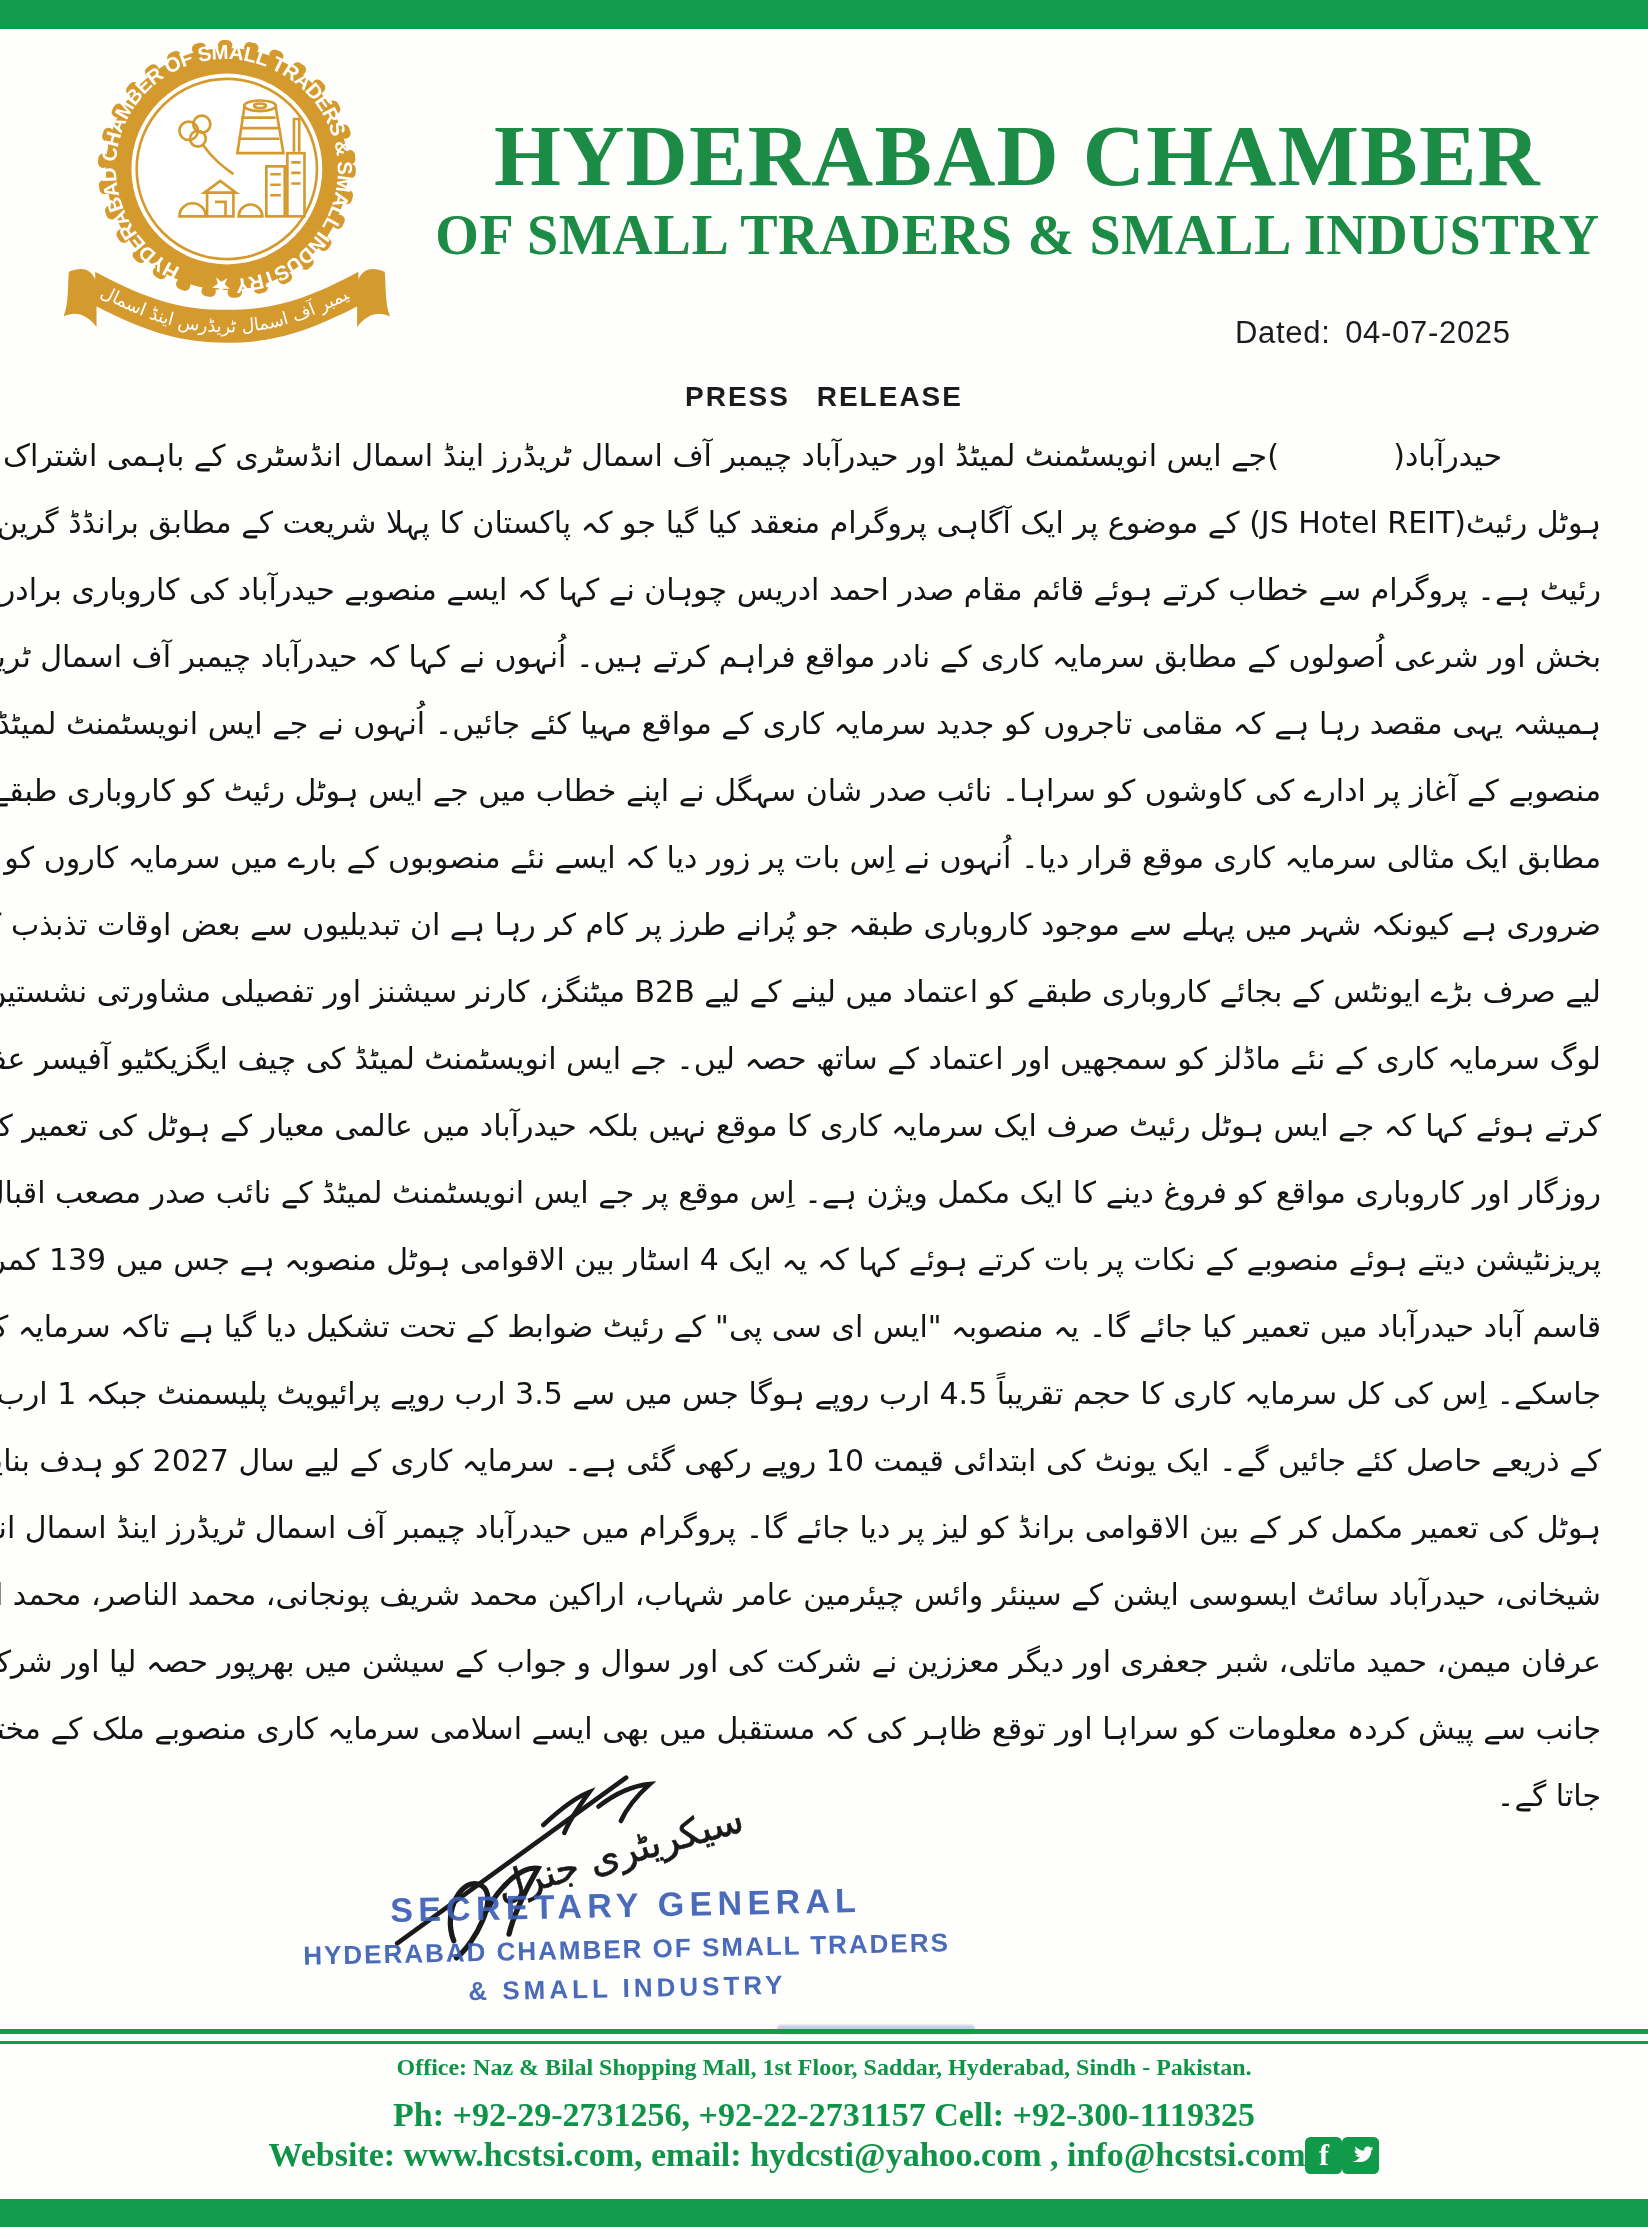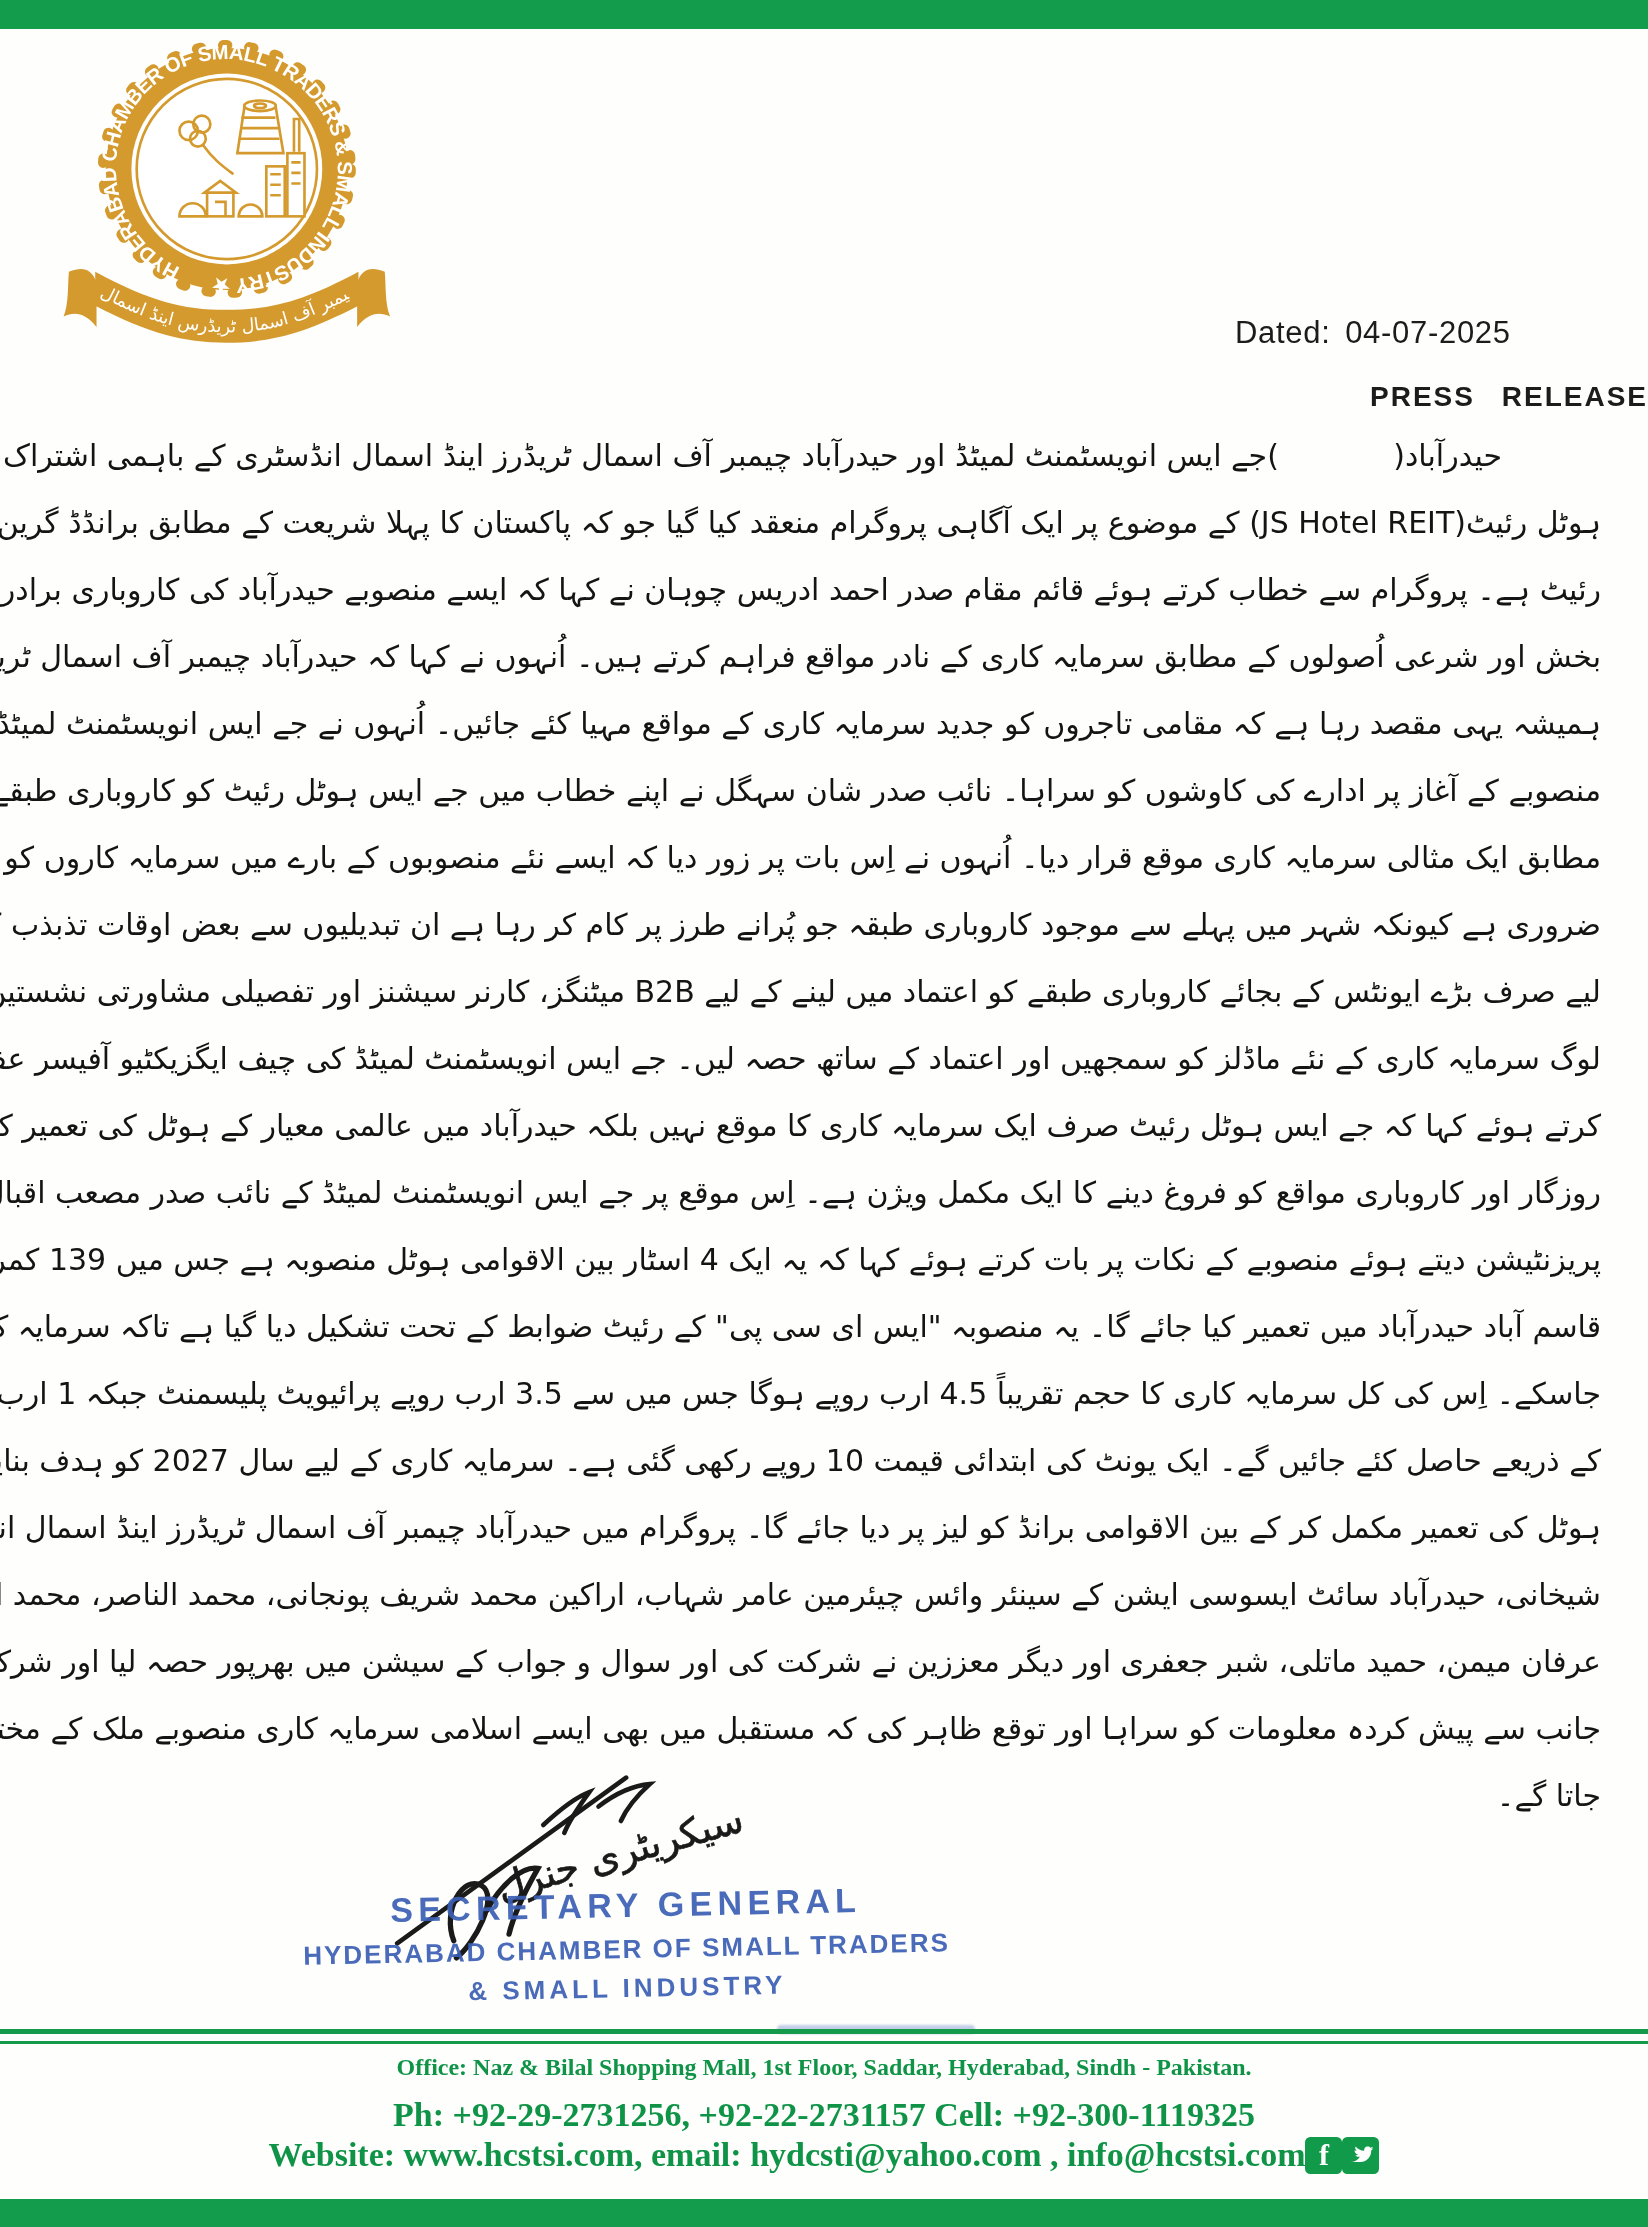--- a/index.html
+++ b/index.html
@@ -10,21 +10,21 @@
   #band-bottom{top:2199px;height:28px;}
 
   
   #logo{position:absolute;left:57px;top:40px;width:339px;height:306px;}
   #title-block{position:absolute;left:408px;top:111px;width:1219px;text-align:center;
                color:#1b8b45;font-family:"Liberation Serif",serif;font-weight:bold;}
   #title-line1{font-size:86px;letter-spacing:1.3px;line-height:1.05;}
   #title-line2{font-size:56px;letter-spacing:0.7px;line-height:1.1;margin-top:4px;}
   #dated{position:absolute;left:1235px;top:315px;font-size:31px;color:#1c1c1c;
          letter-spacing:0.7px;word-spacing:5.3px;}
-  #press-release{position:absolute;left:0;top:381px;width:1648px;text-align:right;
+  #press-release{position:absolute;left:0;top:381px;width:1648px;text-align:center;
                  font-size:28px;font-weight:bold;color:#1c1c1c;letter-spacing:2px;word-spacing:17px;}
 
   
   #body-text{position:absolute;left:117px;top:422px;width:1484px;direction:rtl;
              font-family:"DejaVu Sans",sans-serif;color:#141414;}
   .body-line{height:67px;line-height:67px;font-size:30px;white-space:nowrap;
              text-align:justify;text-align-last:justify;overflow:visible;}
   .body-line.first{padding-right:99px;}
   .body-line.last{text-align:right;text-align-last:right;}
 
@@ -94,20 +94,24 @@
         <path d="M498,352 C476,344 464,348 456,368 L456,436 C472,416 488,412 506,420 C498,400 500,372 498,352 Z" fill="#d49a2e"></path>
         <path d="M58,352 C140,396 190,410 258,410 C326,410 376,396 458,352 L458,404 C376,446 326,460 258,460 C190,460 140,446 58,404 Z" fill="#d49a2e"></path>
         <path id="ribbonTextPath" d="M70,392 C150,432 196,444 258,444 C320,444 366,432 446,392" fill="none"></path>
         <text font-family="DejaVu Sans, sans-serif" font-size="27" fill="#ffffff" text-anchor="middle">
           <textPath href="#ribbonTextPath" startOffset="50%">حیدرآباد چیمبر آف اسمال ٹریڈرس اینڈ اسمال انڈسٹری</textPath>
         </text>
       </g>
     </g>
   </svg>
 
+  <div id="title-block">
+    <div id="title-line1">HYDERABAD CHAMBER</div>
+    <div id="title-line2">OF SMALL TRADERS &amp; SMALL INDUSTRY</div>
+  </div>
 
   <div id="dated">Dated:  04-07-2025</div>
   <div id="press-release">PRESS RELEASE</div>
 
   <div id="body-text">
       <div class="body-line first">حیدرآباد(&nbsp;&nbsp;&nbsp;&nbsp;&nbsp;&nbsp;&nbsp;&nbsp;&nbsp;&nbsp;&nbsp;&nbsp;)جے ایس انویسٹمنٹ لمیٹڈ اور حیدرآباد چیمبر آف اسمال ٹریڈرز اینڈ اسمال انڈسٹری کے باہمی اشتراک سے جے ایس</div>
       <div class="body-line">ہوٹل رئیٹ(JS Hotel REIT) کے موضوع پر ایک آگاہی پروگرام منعقد کیا گیا جو کہ پاکستان کا پہلا شریعت کے مطابق برانڈڈ گرین ہاسپیٹیلیٹی</div>
       <div class="body-line">رئیٹ ہے۔ پروگرام سے خطاب کرتے ہوئے قائم مقام صدر احمد ادریس چوہان نے کہا کہ ایسے منصوبے حیدرآباد کی کاروباری برادری کے لیے محفوظ، نفع</div>
       <div class="body-line">بخش اور شرعی اُصولوں کے مطابق سرمایہ کاری کے نادر مواقع فراہم کرتے ہیں۔ اُنہوں نے کہا کہ حیدرآباد چیمبر آف اسمال ٹریڈرز اینڈ اسمال انڈسٹری کا</div>
       <div class="body-line">ہمیشہ یہی مقصد رہا ہے کہ مقامی تاجروں کو جدید سرمایہ کاری کے مواقع مہیا کئے جائیں۔ اُنہوں نے جے ایس انویسٹمنٹ لمیٹڈ کی جانب سے اِس شاندار</div>

